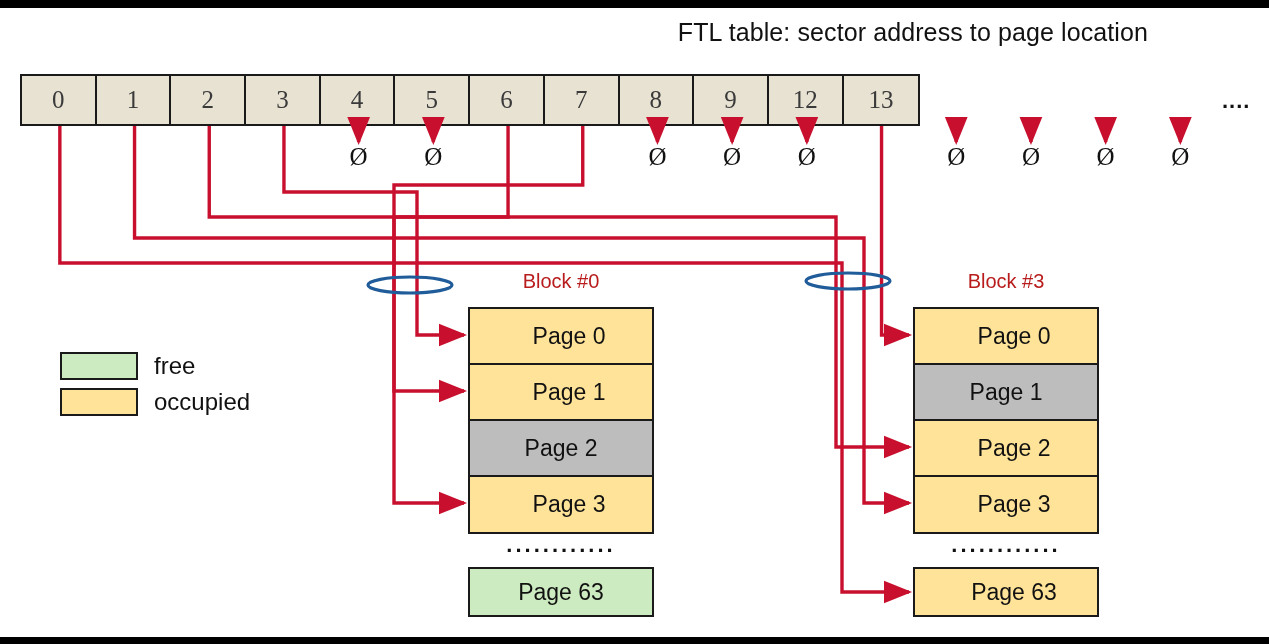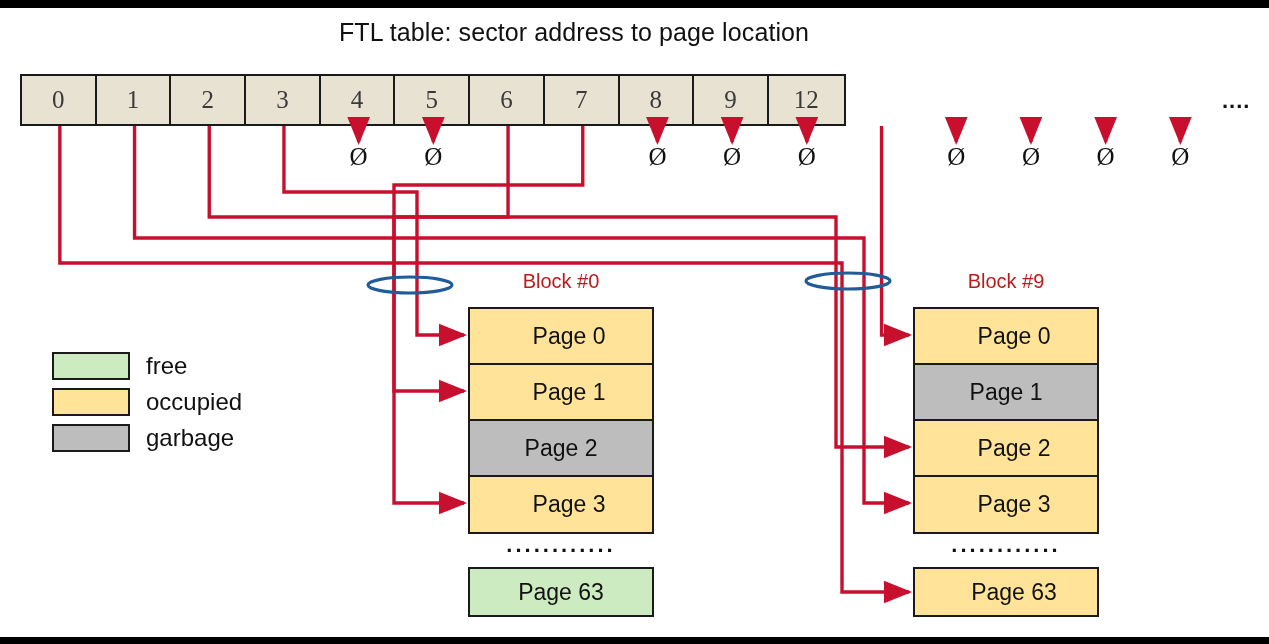--- a/index.html
+++ b/index.html
@@ -3,21 +3,21 @@
 <meta charset="utf-8">
 <title>FTL table diagram</title>
 <style>
   html,body{margin:0;padding:0;background:#ffffff;}
   body{font-family:"Liberation Sans",sans-serif;}
   #stage{position:relative;width:1269px;height:644px;background:#ffffff;overflow:hidden;}
   .bar{position:absolute;left:0;width:1269px;background:#000000;}
   #bar-top{top:0;height:8px;}
   #bar-bottom{bottom:0;height:7px;}
 
-  #title{position:absolute;left:0;top:18px;width:1148px;text-align:center;
+  #title{position:absolute;left:0;top:18px;width:1148px;text-align:right;
          font-size:25px;color:#111;letter-spacing:.1px;}
 
   
   #ftl-table{position:absolute;left:20px;top:74px;height:52px;display:flex;
              border:2.5px solid #1a1a1a;background:#E8E2D3;box-sizing:border-box;}
   .ftl-cell{width:74.7px;height:100%;display:flex;align-items:center;justify-content:center;
             border-right:2.5px solid #1a1a1a;box-sizing:border-box;
             font-family:"Liberation Serif",serif;font-size:25px;color:#3a3a3a;}
   .ftl-cell:last-child{border-right:none;}
   #ftl-ellipsis{position:absolute;left:1222px;top:88px;font-size:22px;font-weight:bold;color:#111;letter-spacing:1px;}
@@ -31,21 +31,21 @@
   .page{position:absolute;box-sizing:border-box;border:2.5px solid #1a1a1a;
         display:flex;align-items:center;justify-content:center;
         font-size:23px;color:#111;}
   .p-occupied{background:#FFE399;padding-left:16px;}
   .p-garbage{background:#BDBDBD;}
   .p-free{background:#CDEBC0;}
   .dots{position:absolute;font-size:22px;font-weight:bold;color:#111;letter-spacing:3px;
         transform:translateX(-50%);}
 
   
-  #legend{position:absolute;left:52px;top:352px;}
+  #legend{position:absolute;left:60px;top:352px;}
   .leg-row{display:flex;align-items:center;margin-bottom:8px;}
   .leg-swatch{width:78px;height:28px;border:2.5px solid #1a1a1a;box-sizing:border-box;}
   .leg-label{margin-left:16px;font-size:24px;color:#111;}
 
   
   #wires{position:absolute;left:0;top:0;width:1269px;height:644px;pointer-events:none;}
 </style>
 </head>
 <body>
 
@@ -61,20 +61,21 @@
       <div class="ftl-cell">1</div>
       <div class="ftl-cell">2</div>
       <div class="ftl-cell">3</div>
       <div class="ftl-cell">4</div>
       <div class="ftl-cell">5</div>
       <div class="ftl-cell">6</div>
       <div class="ftl-cell">7</div>
       <div class="ftl-cell">8</div>
       <div class="ftl-cell">9</div>
       <div class="ftl-cell">12</div>
+      <div class="ftl-cell">13</div>
     </div>
   <div id="ftl-ellipsis">....</div>
 
   <div id="null-layer">
       <div class="nullmark" style="left: 358.65px; top: 143px;">Ø</div>
       <div class="nullmark" style="left: 433.35px; top: 143px;">Ø</div>
       <div class="nullmark" style="left: 657.45px; top: 143px;">Ø</div>
       <div class="nullmark" style="left: 732.15px; top: 143px;">Ø</div>
       <div class="nullmark" style="left: 806.85px; top: 143px;">Ø</div>
       <div class="nullmark" style="left: 956.25px; top: 143px;">Ø</div>
@@ -84,41 +85,37 @@
     </div>
 
   <div id="blocks-layer">
       <div class="block-label" style="left: 561px; top: 270px;">Block #0</div>
       <div class="page p-occupied" style="left: 468px; width: 186px; top: 307px; height: 58.5px;">Page 0</div>
       <div class="page p-occupied" style="left: 468px; width: 186px; top: 363px; height: 58.5px;">Page 1</div>
       <div class="page p-garbage" style="left: 468px; width: 186px; top: 419px; height: 58.5px;">Page 2</div>
       <div class="page p-occupied" style="left: 468px; width: 186px; top: 475px; height: 58.5px;">Page 3</div>
       <div class="page p-free" style="left: 468px; width: 186px; top: 567px; height: 50px;">Page 63</div>
       <div class="dots" style="left: 561px; top: 532px;">............</div>
-      <div class="block-label" style="left: 1006px; top: 270px;">Block #9</div>
+      <div class="block-label" style="left: 1006px; top: 270px;">Block #3</div>
       <div class="page p-occupied" style="left: 913px; width: 186px; top: 307px; height: 58.5px;">Page 0</div>
       <div class="page p-garbage" style="left: 913px; width: 186px; top: 363px; height: 58.5px;">Page 1</div>
       <div class="page p-occupied" style="left: 913px; width: 186px; top: 419px; height: 58.5px;">Page 2</div>
       <div class="page p-occupied" style="left: 913px; width: 186px; top: 475px; height: 58.5px;">Page 3</div>
       <div class="page p-occupied" style="left: 913px; width: 186px; top: 567px; height: 50px;">Page 63</div>
       <div class="dots" style="left: 1006px; top: 532px;">............</div>
     </div>
 
   <div id="legend">
       <div class="leg-row">
         <div class="leg-swatch p-free"></div>
         <div class="leg-label">free</div>
       </div>
       <div class="leg-row">
         <div class="leg-swatch p-occupied"></div>
         <div class="leg-label">occupied</div>
-      </div>
-      <div class="leg-row">
-        <div class="leg-swatch p-garbage"></div>
-        <div class="leg-label">garbage</div>
       </div>
     </div>
 
   <svg id="wires" viewBox="0 0 1269 644" xmlns="http://www.w3.org/2000/svg">
     <defs>
       <marker id="arrowRed" markerWidth="9" markerHeight="9" refX="7.5" refY="4" orient="auto" markerUnits="strokeWidth">
         <path d="M0,0.6 L8.4,4 L0,7.4 z" fill="#C8102E"></path>
       </marker>
       <marker id="arrowRedDown" markerWidth="9" markerHeight="9" refX="7.5" refY="4" orient="auto" markerUnits="strokeWidth">
         <path d="M0,0.6 L8.4,4 L0,7.4 z" fill="#C8102E"></path>

